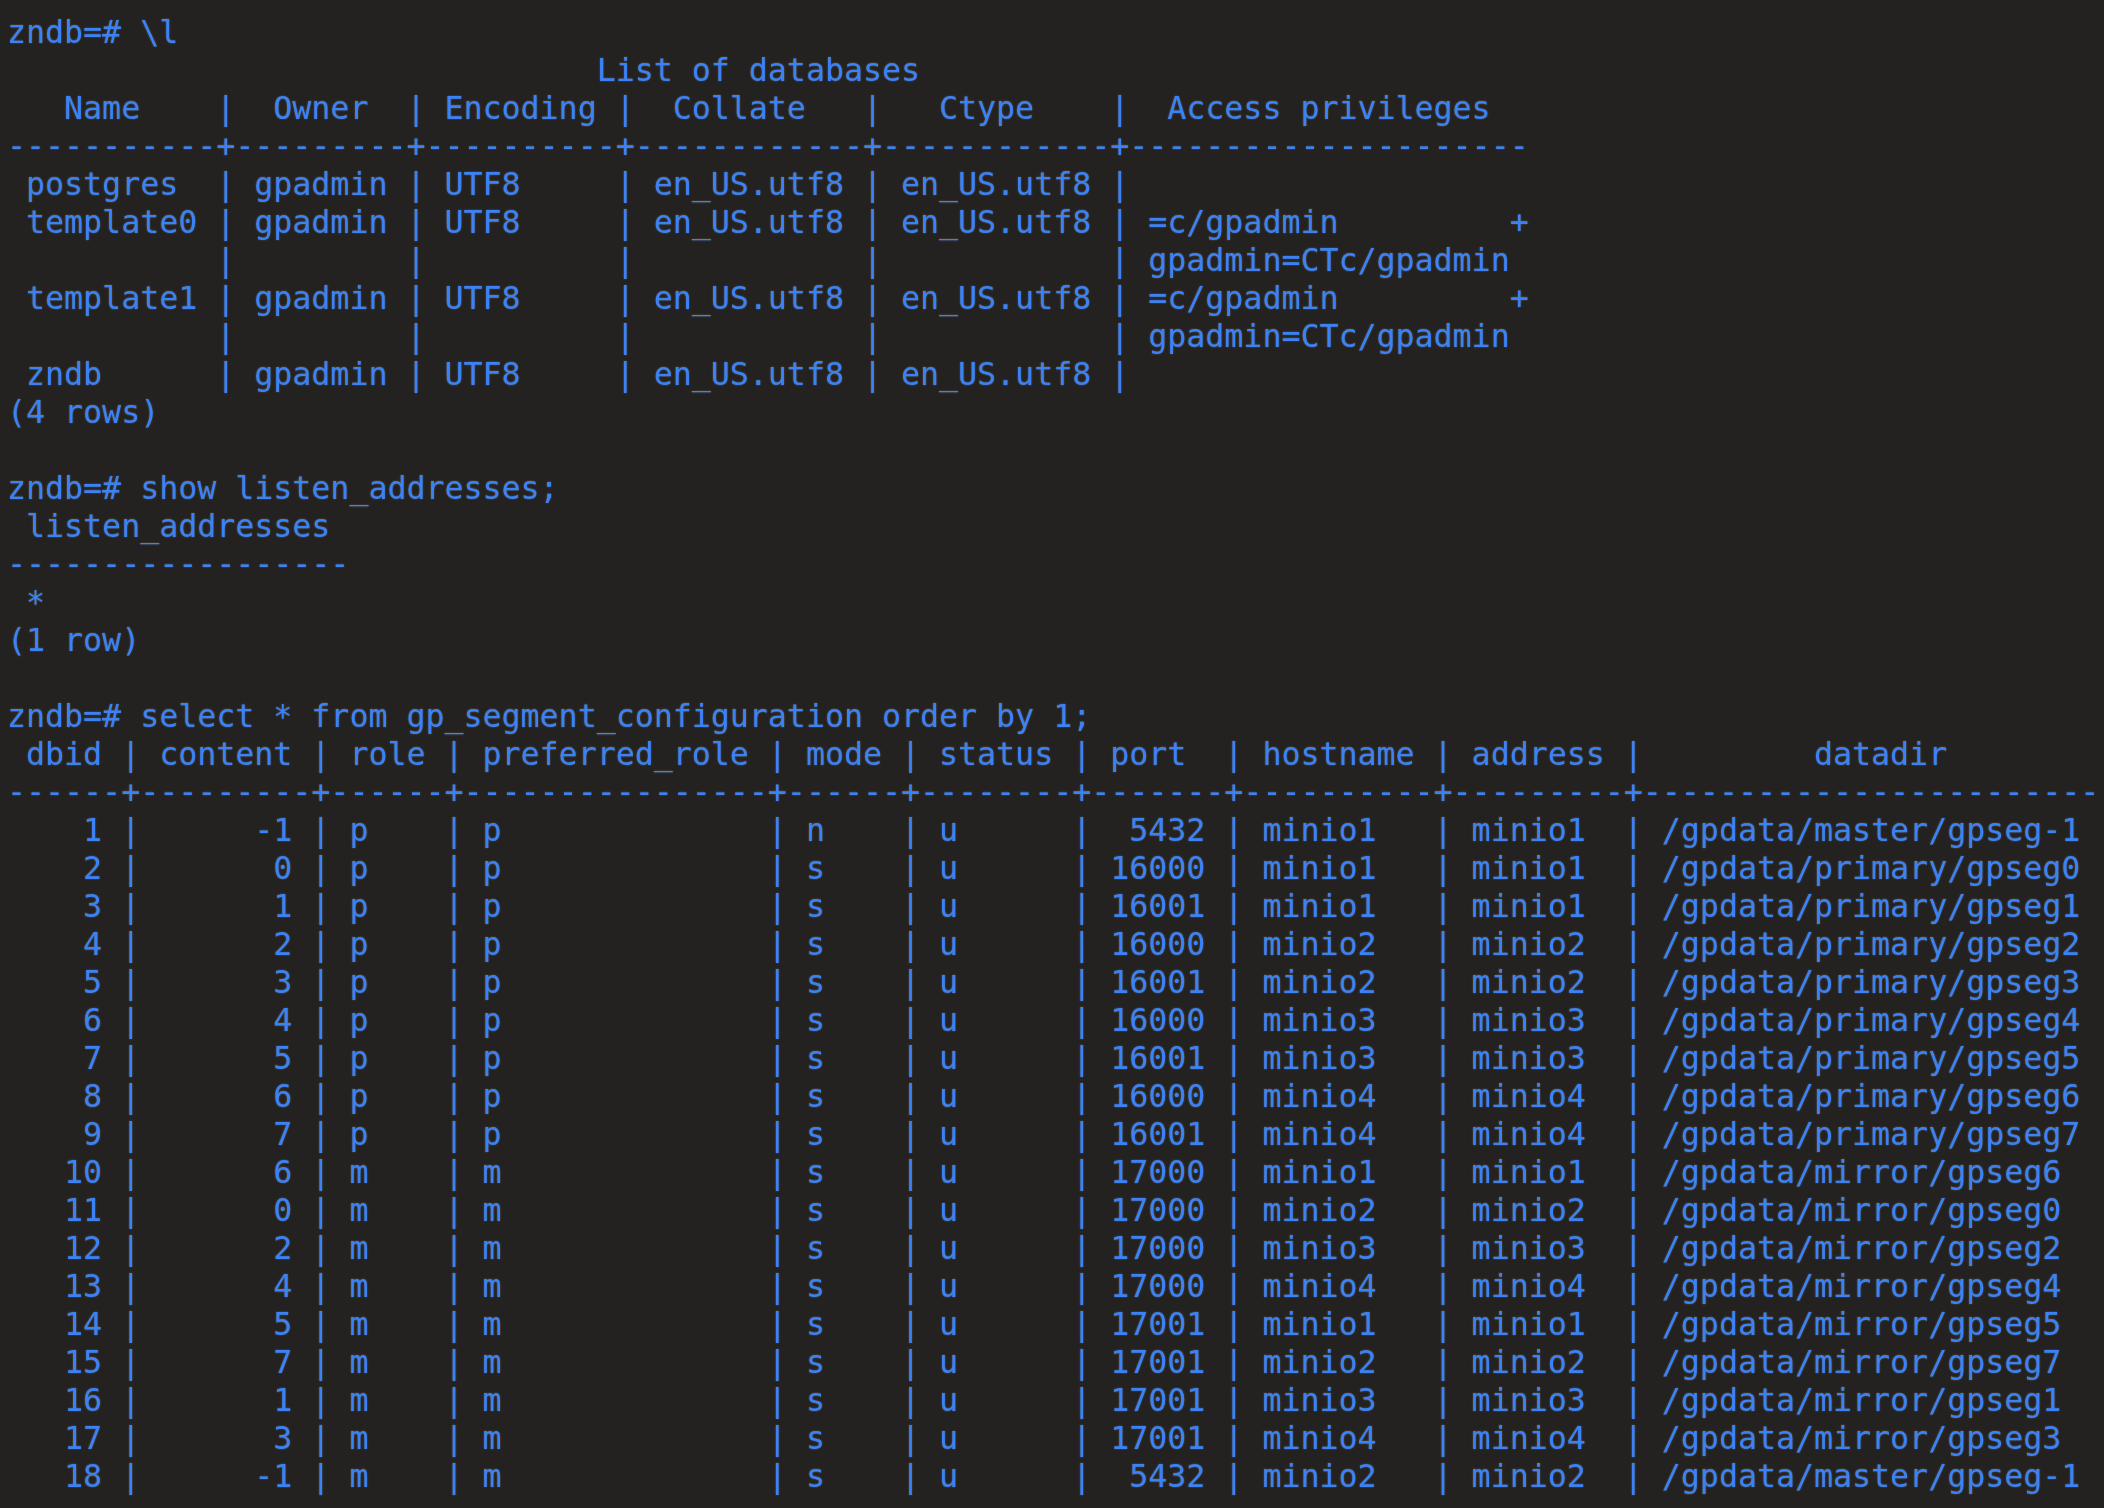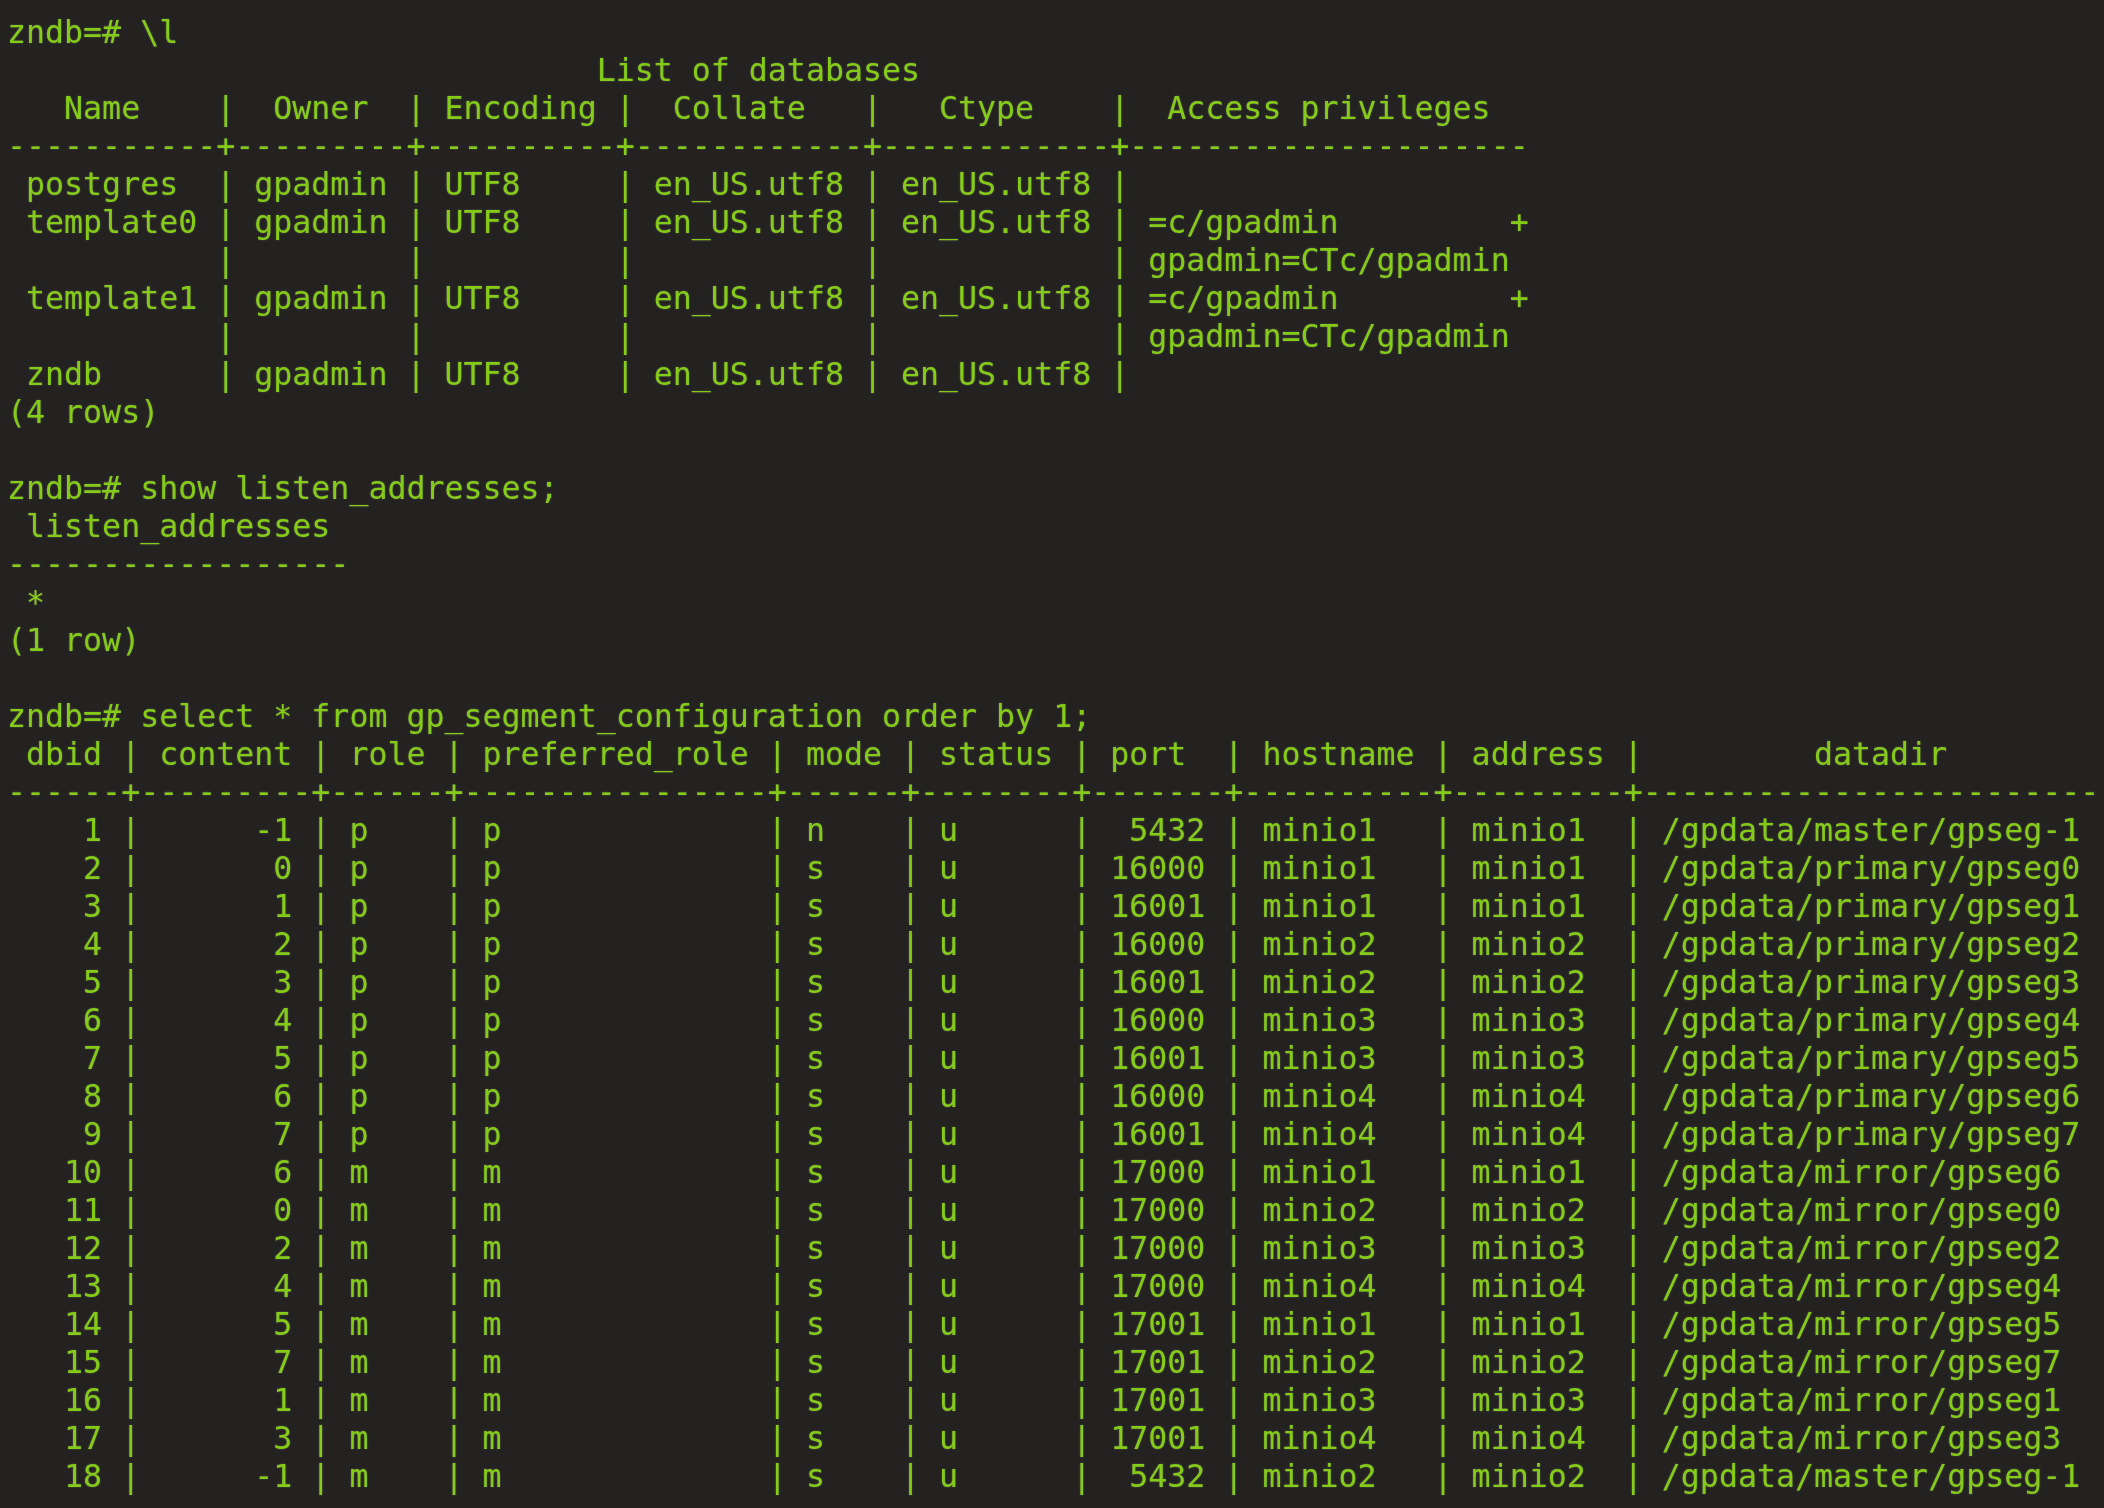--- a/index.html
+++ b/index.html
@@ -16,21 +16,21 @@
     width: 100%;
     height: 100%;
     box-sizing: border-box;
   }
   .term-output {
     margin: 0;
     padding: 13px 0 0 7px;
     font-family: "DejaVu Sans Mono", monospace;
     font-size: 31.6px;
     line-height: 38px;
-    color: #84cc16;
+    color: #3b82f6;
     text-shadow: 0 0 2px rgba(238, 236, 230, 0.30);
     white-space: pre;
     letter-spacing: 0;
   }
 </style>
 </head>
 <body>
 
 <div class="terminal">
   <pre class="term-output">zndb=# \l

